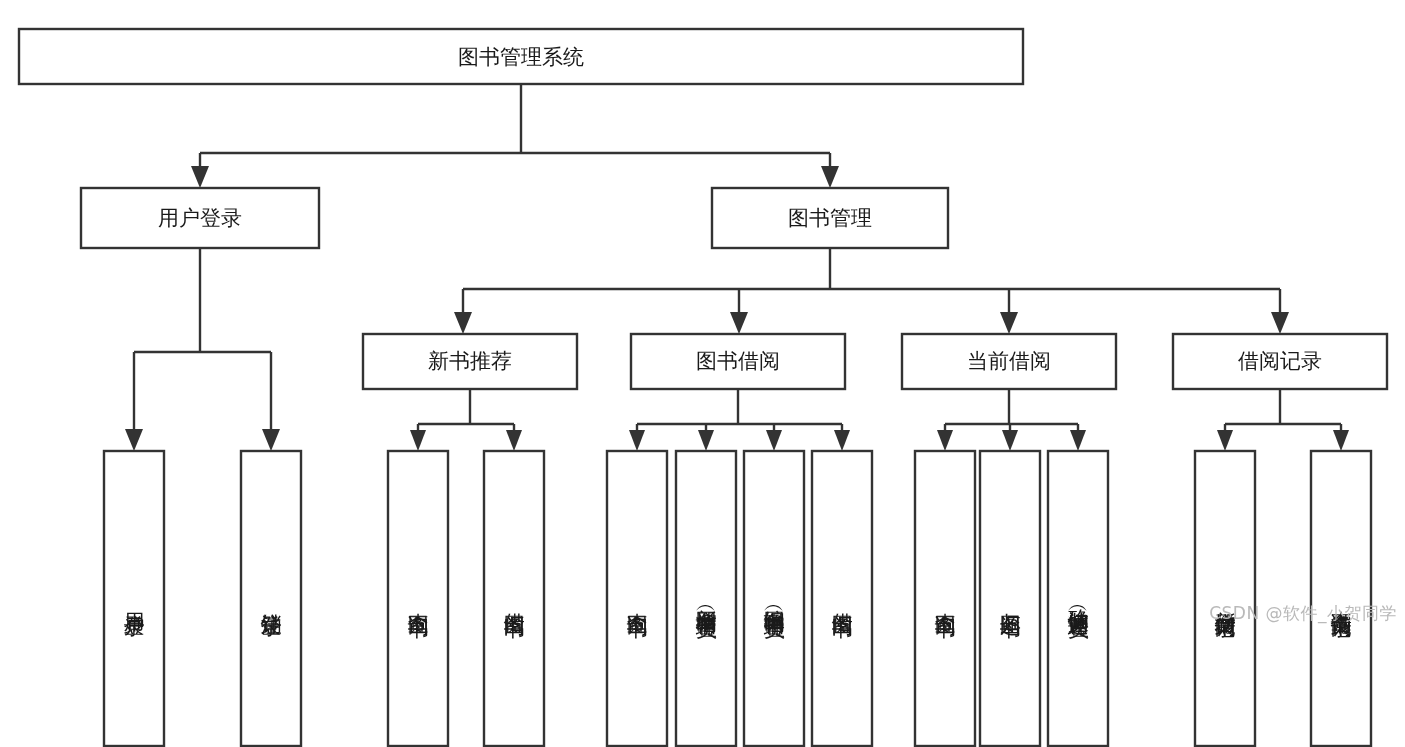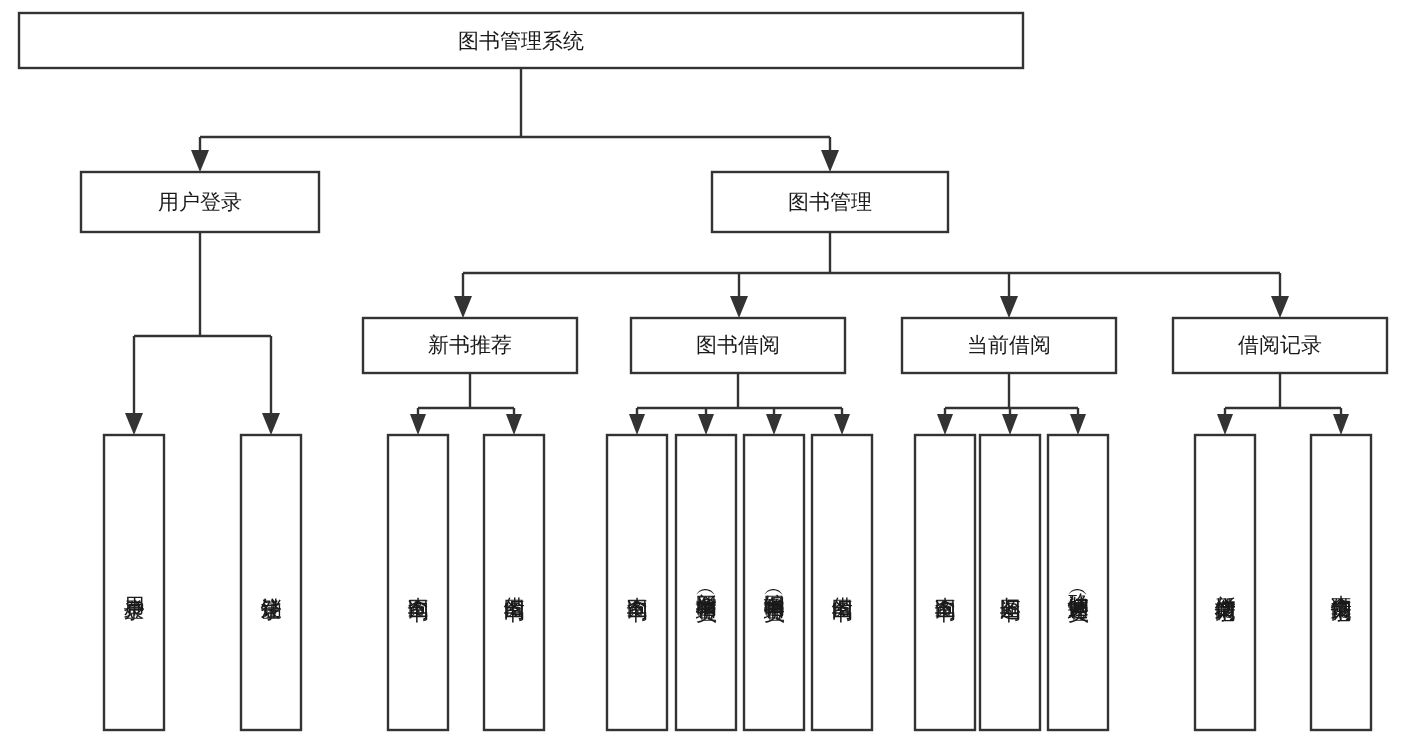--- a/index.html
+++ b/index.html
@@ -12,20 +12,21 @@
     width: 1405px;
     height: 747px;
     font-family: "DejaVu Sans", "Liberation Sans", sans-serif;
     overflow: hidden;
   }
   #diagram-root {
     position: relative;
     width: 1405px;
     height: 613px;
     background: #ffffff;
+    margin-top: 16px;
   }
   svg#tree-svg {
     position: absolute;
     left: 0;
     top: 0;
     width: 1405px;
     height: 747px;
     display: block;
   }
   .node-box {
@@ -204,13 +205,14 @@
   <div class="leaf-label" style="left:744px; top:435px; width:60px; height:295px;">编辑图书（管理员）</div>
   <div class="leaf-label" style="left:812px; top:435px; width:60px; height:295px;">借阅图书</div>
 
   <div class="leaf-label" style="left:915px; top:435px; width:60px; height:295px;">查询图书</div>
   <div class="leaf-label" style="left:980px; top:435px; width:60px; height:295px;">归还图书</div>
   <div class="leaf-label" style="left:1048px; top:435px; width:60px; height:295px;">确认归还（管理员）</div>
 
   <div class="leaf-label" style="left:1195px; top:435px; width:60px; height:295px;">新增借阅记录</div>
   <div class="leaf-label" style="left:1311px; top:435px; width:60px; height:295px;">查询借阅记录</div>
 
+  <div class="watermark">CSDN @软件_小贺同学</div>
 </div>
 
 </body></html>

